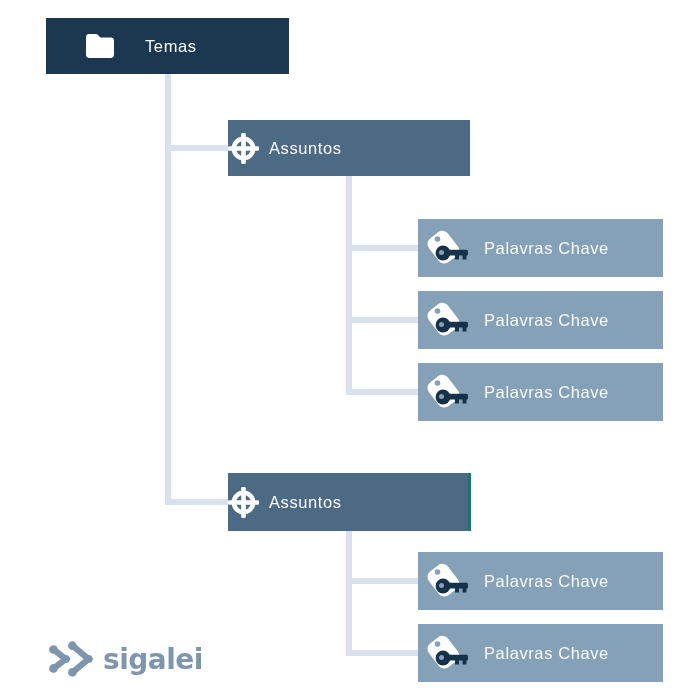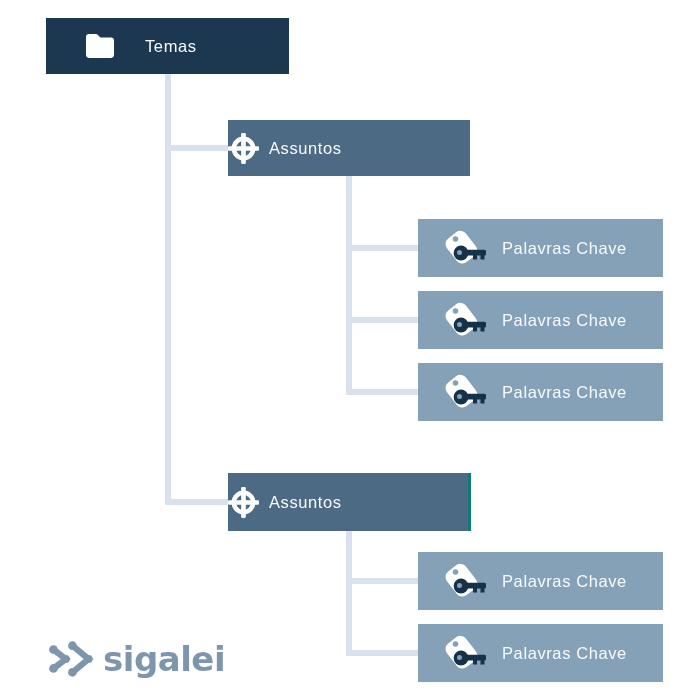--- a/index.html
+++ b/index.html
@@ -12,30 +12,30 @@
   
   .node {
     position:absolute; display:flex; align-items:center;
     color:#f8fafc; font-size:16.5px; font-weight:500; letter-spacing:0.6px;
     box-sizing:border-box;
   }
   .node-temas    { background:#1b3850; padding-left:37px; }
   .node-temas .lbl { margin-left:28px; }
   .node-assuntos { background:#4d6a84; }
   .node-assuntos .lbl { margin-left:10px; }
-  .node-pc       { background:#84a1b8; padding-left:24px; }
+  .node-pc       { background:#84a1b8; padding-left:6px; }
   .node-pc .lbl  { margin-left:14px; }
   .accent-right  { border-right:3px solid #0e7e72; }
 
   .icn { display:block; flex:0 0 auto; }
 
   
   .logo { position:absolute; left:44px; top:637px; display:flex; align-items:center; }
   .logo-text {
-    color:#7e96ad; font-size:34px; font-weight:bold; letter-spacing:-0.5px;
+    color:#7e96ad; font-size:28px; font-weight:bold; letter-spacing:-0.5px;
     font-family:"DejaVu Sans", sans-serif; margin-left:4px;
   }
 </style>
 </head>
 <body>
 
 <div class="canvas">
 
   <div class="line" style="left:165px;top:74px;width:6px;height:431px"></div>
   <div class="line" style="left:171px;top:145px;width:57px;height:6px"></div>

